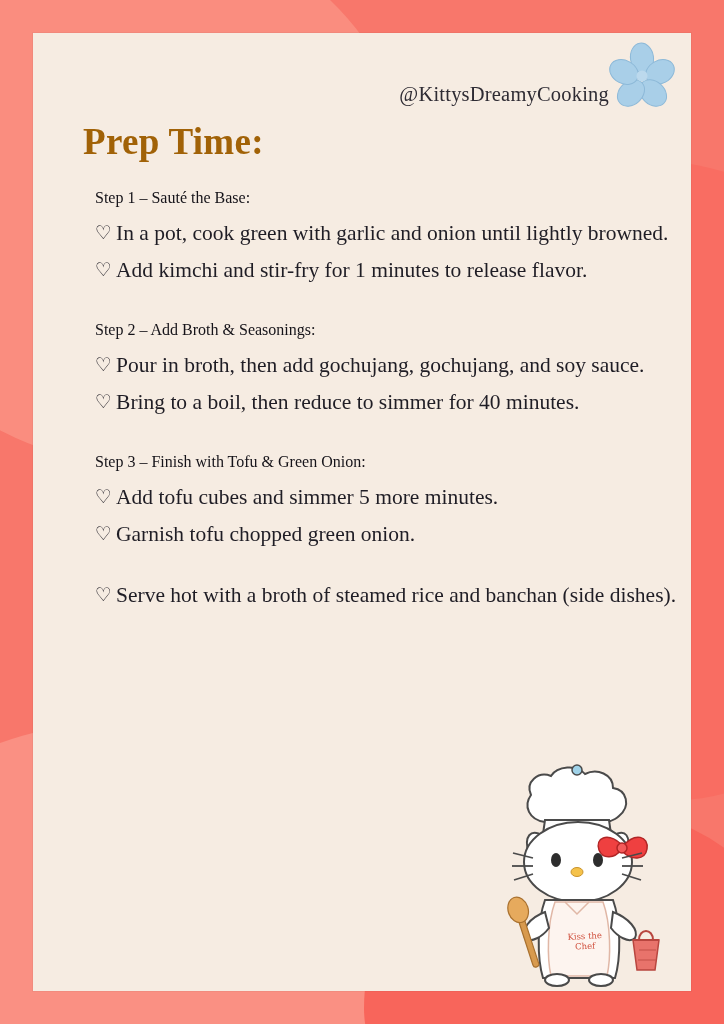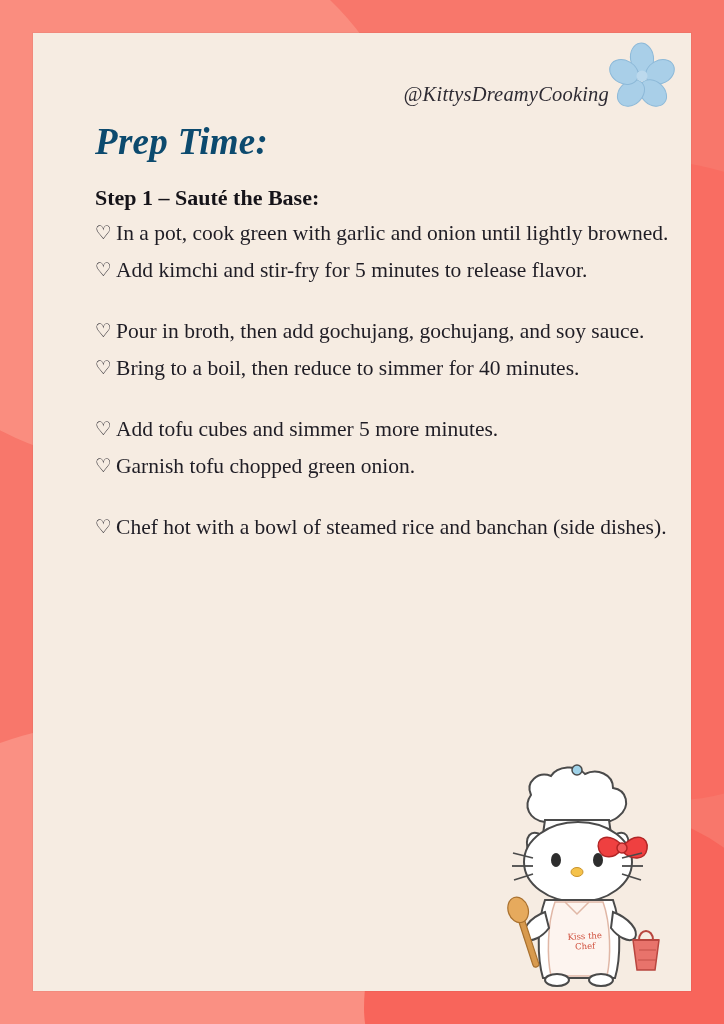--- a/index.html
+++ b/index.html
@@ -68,59 +68,58 @@
     width: 658px;
     height: 958px;
     background: #f6ece2;
     box-shadow: 0 0 0 1px rgba(0,0,0,0.03);
     overflow: hidden;
   }
 
   .handle {
     position: absolute;
     top: 50px;
-    left: 62px;
+    left: 50px;
     right: 58px;
-    font-style: italic;
   }
 
   .watermark {
     text-align: right;
     font-size: 20.5px;
     color: #2e2b33;
     letter-spacing: 0.2px;
     padding-right: 24px;
   }
 
   .title {
     font-size: 37px;
     font-weight: bold;
-    color: #0c4a6e;
+    color: #a16207;
     margin: 14px 0 0 0;
     letter-spacing: 0.3px;
   }
 
   .body-block {
     position: absolute;
     left: 62px;
     top: 148px;
     width: 600px;
     color: #1f1d25;
     font-size: 21.5px;
     line-height: 37px;
   }
 
   .step {
     margin-bottom: 24px;
   }
   .step:last-child { margin-bottom: 0; }
 
   .step-head {
-    font-weight: bold;
-    font-size: 22px;
+    font-weight: normal;
+    font-size: 16px;
     color: #151319;
     line-height: 34px;
   }
   .step-line {
     display: block;
     line-height: 37px;
   }
   .heart {
     font-family: "DejaVu Sans", sans-serif;
     font-size: 19px;
@@ -190,45 +189,47 @@
   </div>
 
   <div class="body-block">
 
     <div class="step">
       <div class="step-head">Step 1 – Sauté the Base:</div>
       <span class="step-line">
         <span class="heart">♡</span><span>In a pot, cook green with garlic and onion until lightly browned.</span>
       </span>
       <span class="step-line">
-        <span class="heart">♡</span><span>Add kimchi and stir-fry for 5 minutes to release flavor.</span>
-      </span>
-    </div>
-
-    <div class="step">
+        <span class="heart">♡</span><span>Add kimchi and stir-fry for 1 minutes to release flavor.</span>
+      </span>
+    </div>
+
+    <div class="step">
+      <div class="step-head">Step 2 – Add Broth &amp; Seasonings:</div>
       <span class="step-line">
         <span class="heart">♡</span><span>Pour in broth, then add gochujang, gochujang, and soy sauce.</span>
       </span>
       <span class="step-line">
         <span class="heart">♡</span><span>Bring to a boil, then reduce to simmer for 40 minutes.</span>
       </span>
     </div>
 
     <div class="step">
+      <div class="step-head">Step 3 – Finish with Tofu &amp; Green Onion:</div>
       <span class="step-line">
         <span class="heart">♡</span><span>Add tofu cubes and simmer 5 more minutes.</span>
       </span>
       <span class="step-line">
         <span class="heart">♡</span><span>Garnish tofu chopped green onion.</span>
       </span>
     </div>
 
     <div class="step">
       <span class="step-line">
-        <span class="heart">♡</span><span>Chef hot with a bowl of steamed rice and banchan (side dishes).</span>
+        <span class="heart">♡</span><span>Serve hot with a broth of steamed rice and banchan (side dishes).</span>
       </span>
     </div>
 
   </div>
 
   <svg class="kitty" viewBox="0 0 190 225">
 
     <g>
       <path d="M52 60 C36 58 30 44 38 33 C32 20 45 9 58 14 C64 4 84 2 92 12 C104 6 120 12 120 26 C134 28 138 44 126 54 C126 54 120 60 112 60 Z" fill="#ffffff" stroke="#4a4a4a" stroke-width="2"></path>
       <path d="M52 58 L116 58 L118 72 L50 72 Z" fill="#fdfdfd" stroke="#4a4a4a" stroke-width="2"></path>

